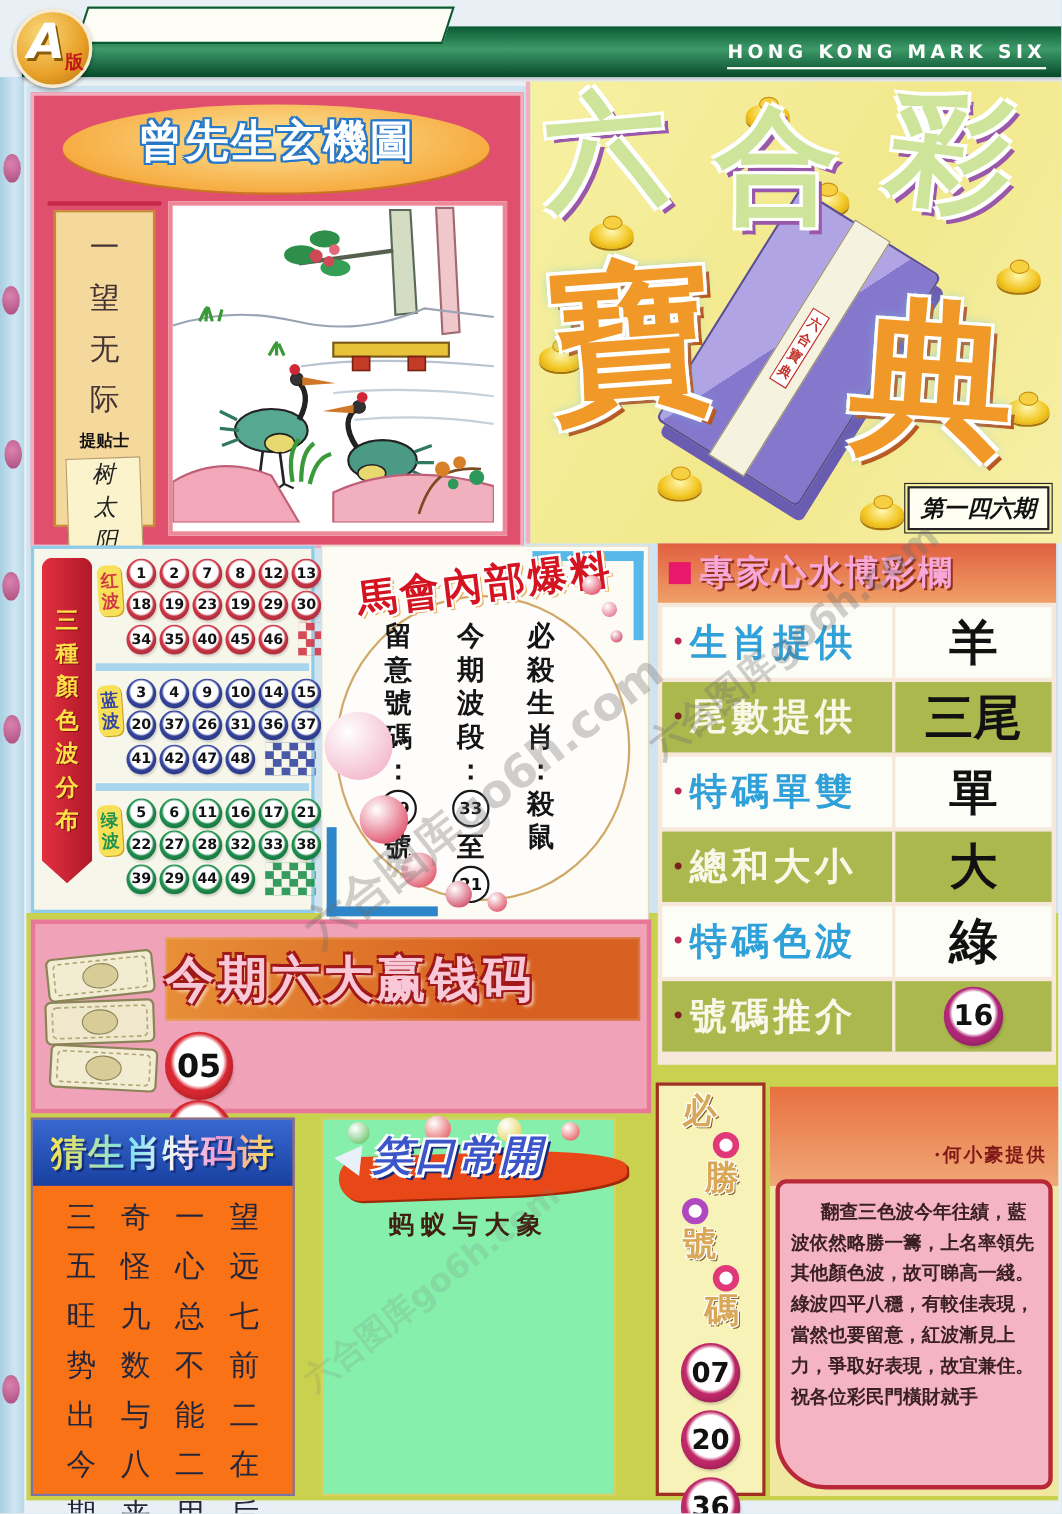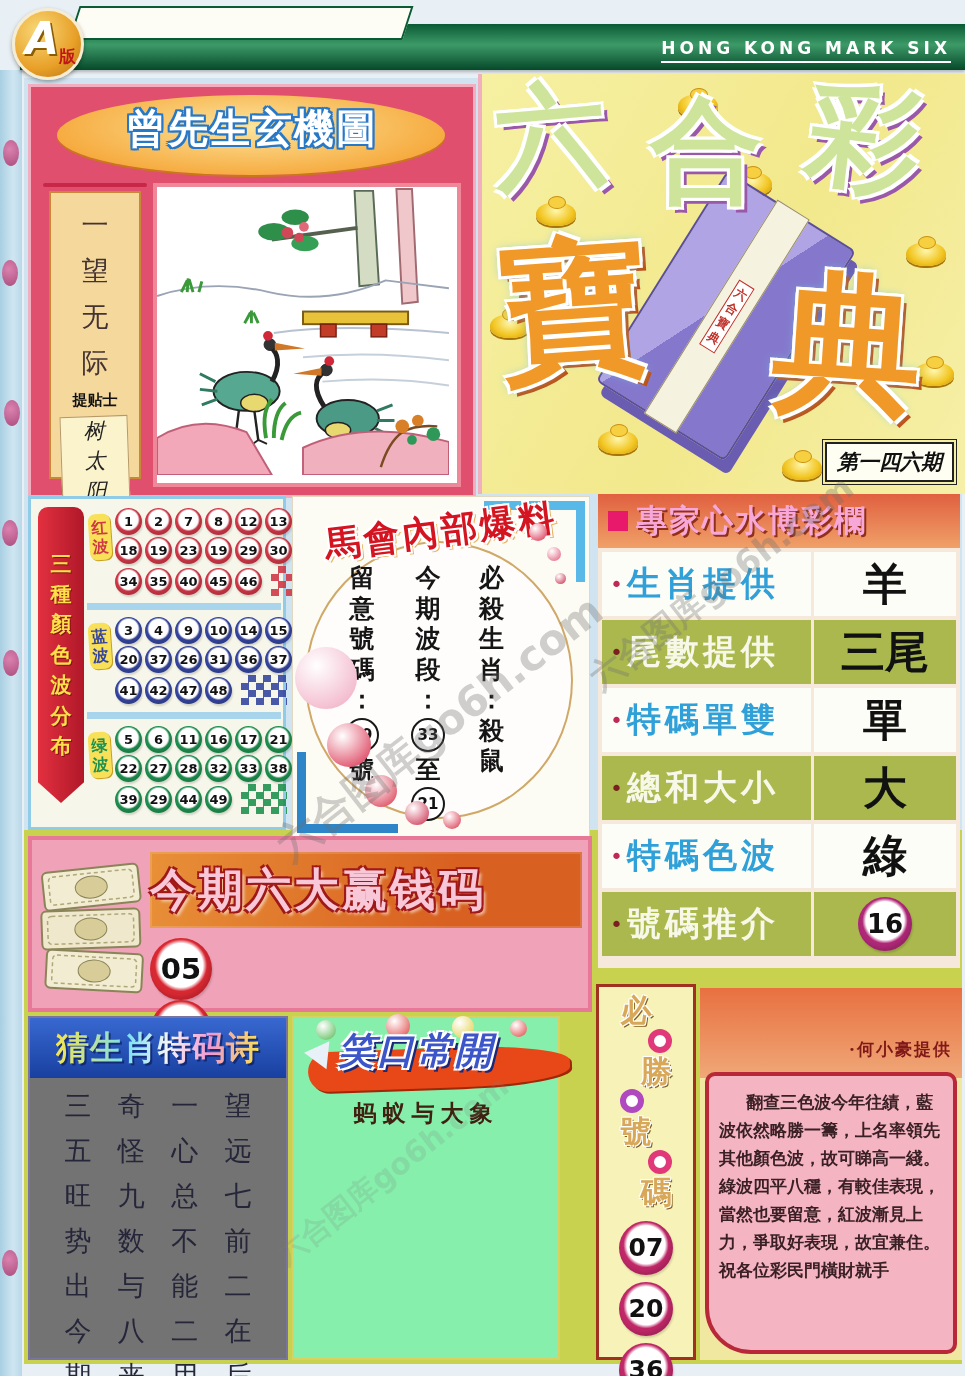--- a/index.html
+++ b/index.html
@@ -130,21 +130,21 @@
   .winning{position:absolute;left:28px;top:836px;width:564px;height:176px;background:#f0a2b8;border:4px solid #e87898;box-sizing:border-box;}
   .money{position:absolute;left:6px;top:14px;}
   .win-banner{position:absolute;left:118px;top:12px;width:432px;height:76px;
     background:linear-gradient(100deg,#e89038,#d86020 70%);
     box-shadow:inset 0 0 0 2px rgba(255,255,255,.15);display:flex;align-items:center;justify-content:flex-start;}
   .win-title{font-size:45px;font-weight:900;letter-spacing:3px;color:#f8c8d8;font-family:"DejaVu Serif","Liberation Serif",serif;
     text-shadow:-2px -2px 0 #a01818,2px -2px 0 #a01818,-2px 2px 0 #a01818,2px 2px 0 #a01818,4px 4px 3px rgba(255,255,255,.55);}
   .win-balls{position:absolute;left:118px;top:98px;width:432px;display:flex;justify-content:center;flex-direction:column;}
 
   
-  .poem{position:absolute;left:28px;top:1016px;width:260px;height:344px;background:#737373;border:2px solid #7a74a0;box-sizing:border-box;}
+  .poem{position:absolute;left:28px;top:1016px;width:240px;height:344px;background:#f97316;border:2px solid #7a74a0;box-sizing:border-box;}
   .poem-head{position:absolute;left:0;top:0;width:100%;height:60px;background:linear-gradient(to bottom,#3868d0,#1840a0);display:flex;align-items:center;justify-content:center;}
   .poem-title{font-size:33px;font-weight:900;letter-spacing:1px;
     background:linear-gradient(95deg,#f8e44a,#7ae0f0 35%,#f6f6f6 55%,#f098d0 75%,#f8e44a);
     -webkit-background-clip:text;background-clip:text;color:transparent;-webkit-text-fill-color:transparent;
     filter:drop-shadow(2px 2px 0 rgba(10,20,80,.6));}
   .poem-cols{position:absolute;left:8px;top:70px;right:8px;bottom:8px;display:flex;flex-direction:row-reverse;justify-content:space-evenly;}
   .vcol{display:flex;flex-direction:column;align-items:center;gap:9px;}
   .pchar{font-size:27px;color:#26263a;font-family:"DejaVu Serif","Liberation Serif",serif;}
 
   

